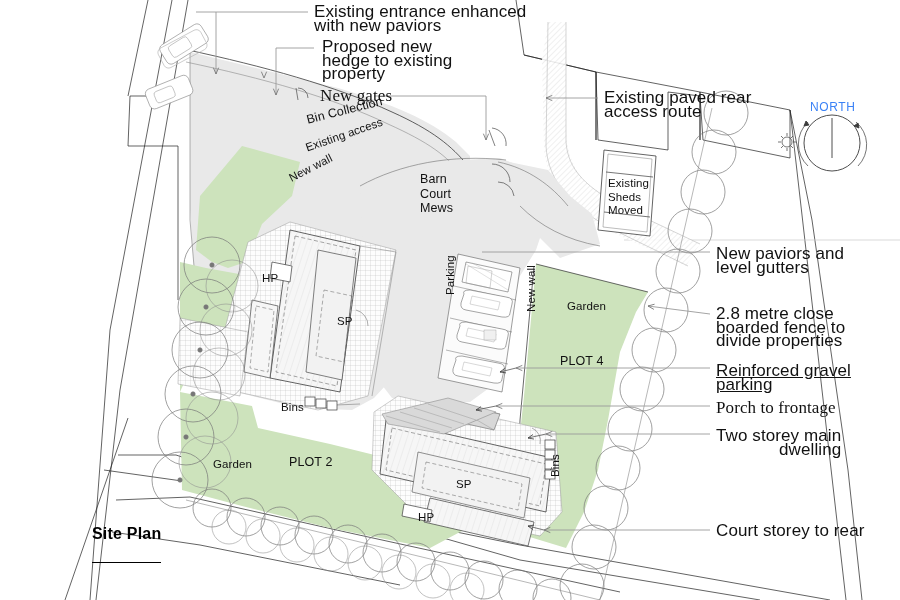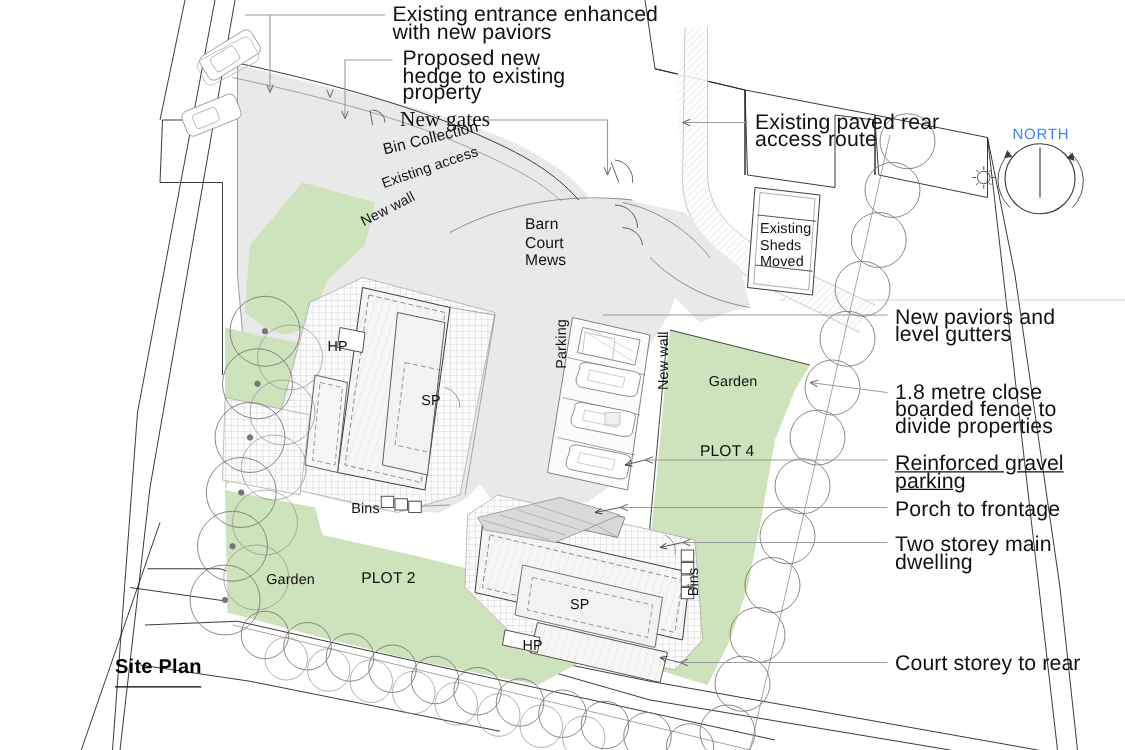--- a/index.html
+++ b/index.html
@@ -29,21 +29,21 @@
   }
   .lbl-12{font-size:11.5px;line-height:13.5px;}
   .lbl-13{font-size:12.5px;line-height:14.5px;}
   #site-plan-title{
     position:absolute;
     left:92px;top:525px;
     font-size:16px;
     font-weight:bold;
     color:#000000;
     border-bottom:1.6px solid #000;
-    padding-bottom:6px;
+    padding-bottom:19px;
     letter-spacing:0.2px;
   }
   #north-label{
     position:absolute;left:810px;top:100px;
     font-size:12px;color:#3b82f6;letter-spacing:0.6px;
   }
 </style>
 </head>
 <body>
 
@@ -382,27 +382,27 @@
       <div class="anno" style="left: 314px; top: 5px;">Existing entrance enhanced
 with new paviors</div>
       <div class="anno" style="left: 322px; top: 40px;">Proposed new
 hedge to existing
 property</div>
       <div class="anno" style="left: 320px; top: 89px; font-family: Liberation Serif, serif;">New gates</div>
       <div class="anno" style="left: 604px; top: 91px;">Existing paved rear
 access route</div>
       <div class="anno" style="left: 716px; top: 247px;">New paviors and
 level gutters</div>
-      <div class="anno" style="left: 716px; top: 307px;">1.8 metre close
+      <div class="anno" style="left: 716px; top: 307px;">2.8 metre close
 boarded fence to
 divide properties</div>
       <div class="anno" style="left: 716px; top: 364px; text-decoration: underline;">Reinforced gravel
 parking</div>
-      <div class="anno" style="left: 716px; top: 401px;">Porch to frontage</div>
-      <div class="anno" style="left: 716px; top: 429px;">Two storey main
+      <div class="anno" style="left: 716px; top: 401px; font-family: Liberation Serif, serif;">Porch to frontage</div>
+      <div class="anno" style="left: 716px; top: 429px; text-align: right;">Two storey main
 dwelling</div>
       <div class="anno" style="left: 716px; top: 524px;">Court storey to rear</div>
     </div>
 
   <div id="plan-labels-layer">
       <div class="plan-label lbl-13" style="left: 305px; top: 113px; transform: rotate(-14deg); transform-origin: left top;">Bin Collection</div>
       <div class="plan-label lbl-12" style="left: 304px; top: 142px; transform: rotate(-19deg); transform-origin: left top;">Existing access</div>
       <div class="plan-label lbl-12" style="left: 287px; top: 173px; transform: rotate(-27deg); transform-origin: left top;">New wall</div>
       <div class="plan-label lbl-13" style="left: 420px; top: 172px;">Barn
 Court

